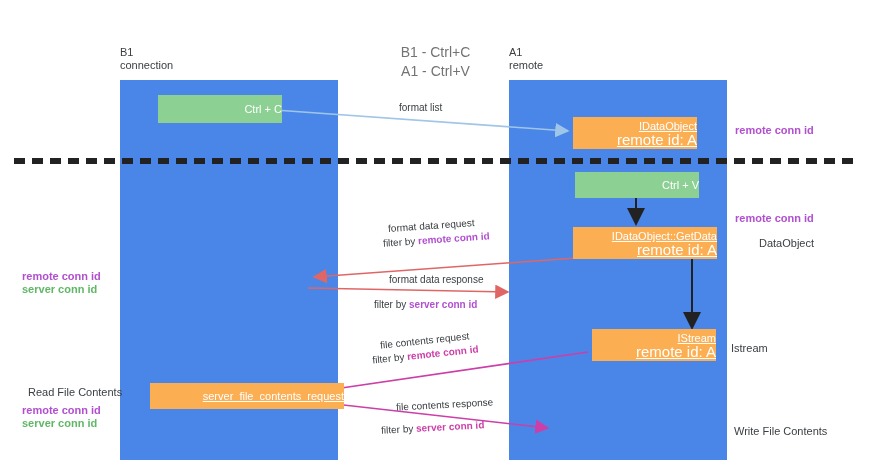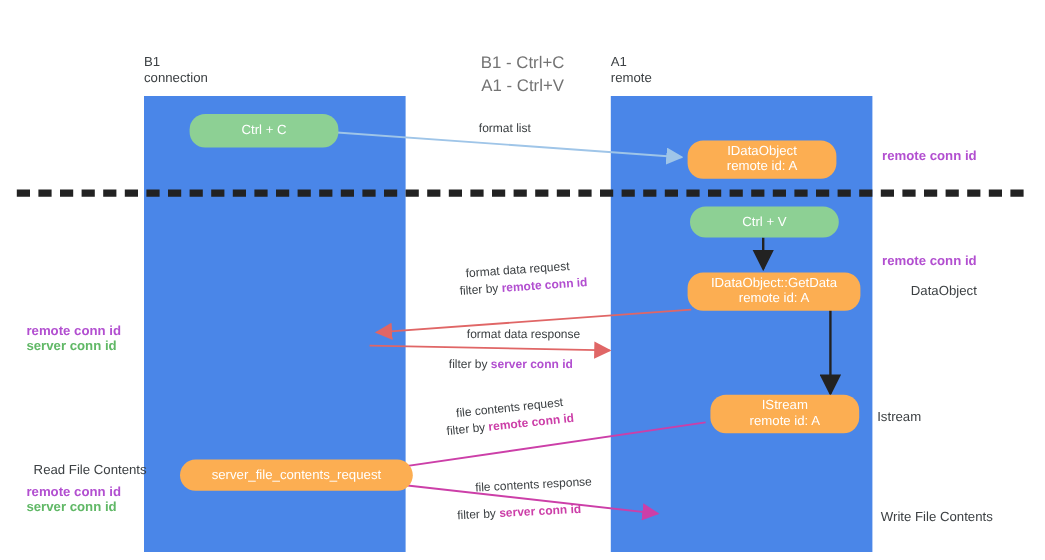--- a/index.html
+++ b/index.html
@@ -12,26 +12,26 @@
     color:#3c4043;
   }
   #canvas{position:absolute;inset:0;}
   .lane{position:absolute;background:#4a86e8;}
   .lane-head{
     position:absolute;font-size:11px;line-height:13px;
     color:#3c4043;
   }
   .node{
     position:absolute;box-sizing:border-box;
-    display:flex;flex-direction:column;align-items:center;justify-content:center;
-    text-align:center;color:#ffffff;font-size:11px;line-height:13px;border-radius:13px;
+    display:flex;flex-direction:column;align-items:flex-end;justify-content:center;
+    text-align:center;color:#ffffff;font-size:11px;line-height:13px;
   }
   .node.green{background:#8dd094;}
-  .node.orange{background:#fcae52;}
-  .node .l2{font-size:11px;}
+  .node.orange{background:#fcae52;text-decoration:underline;}
+  .node .l2{font-size:15px;}
   .ann{position:absolute;font-size:11px;line-height:14px;}
   .ann.purple{color:#b24fd0;font-weight:bold;}
   .ann.green{color:#60b866;font-weight:bold;}
   .ann.plain{color:#3c4043;}
   .title{
     position:absolute;left:0;right:0;top:6px;text-align:center;
     font-size:14px;line-height:19px;color:#737373;margin-top:37px;
   }
   .elabel{
     position:absolute;font-size:10px;line-height:13px;color:#3c4043;

